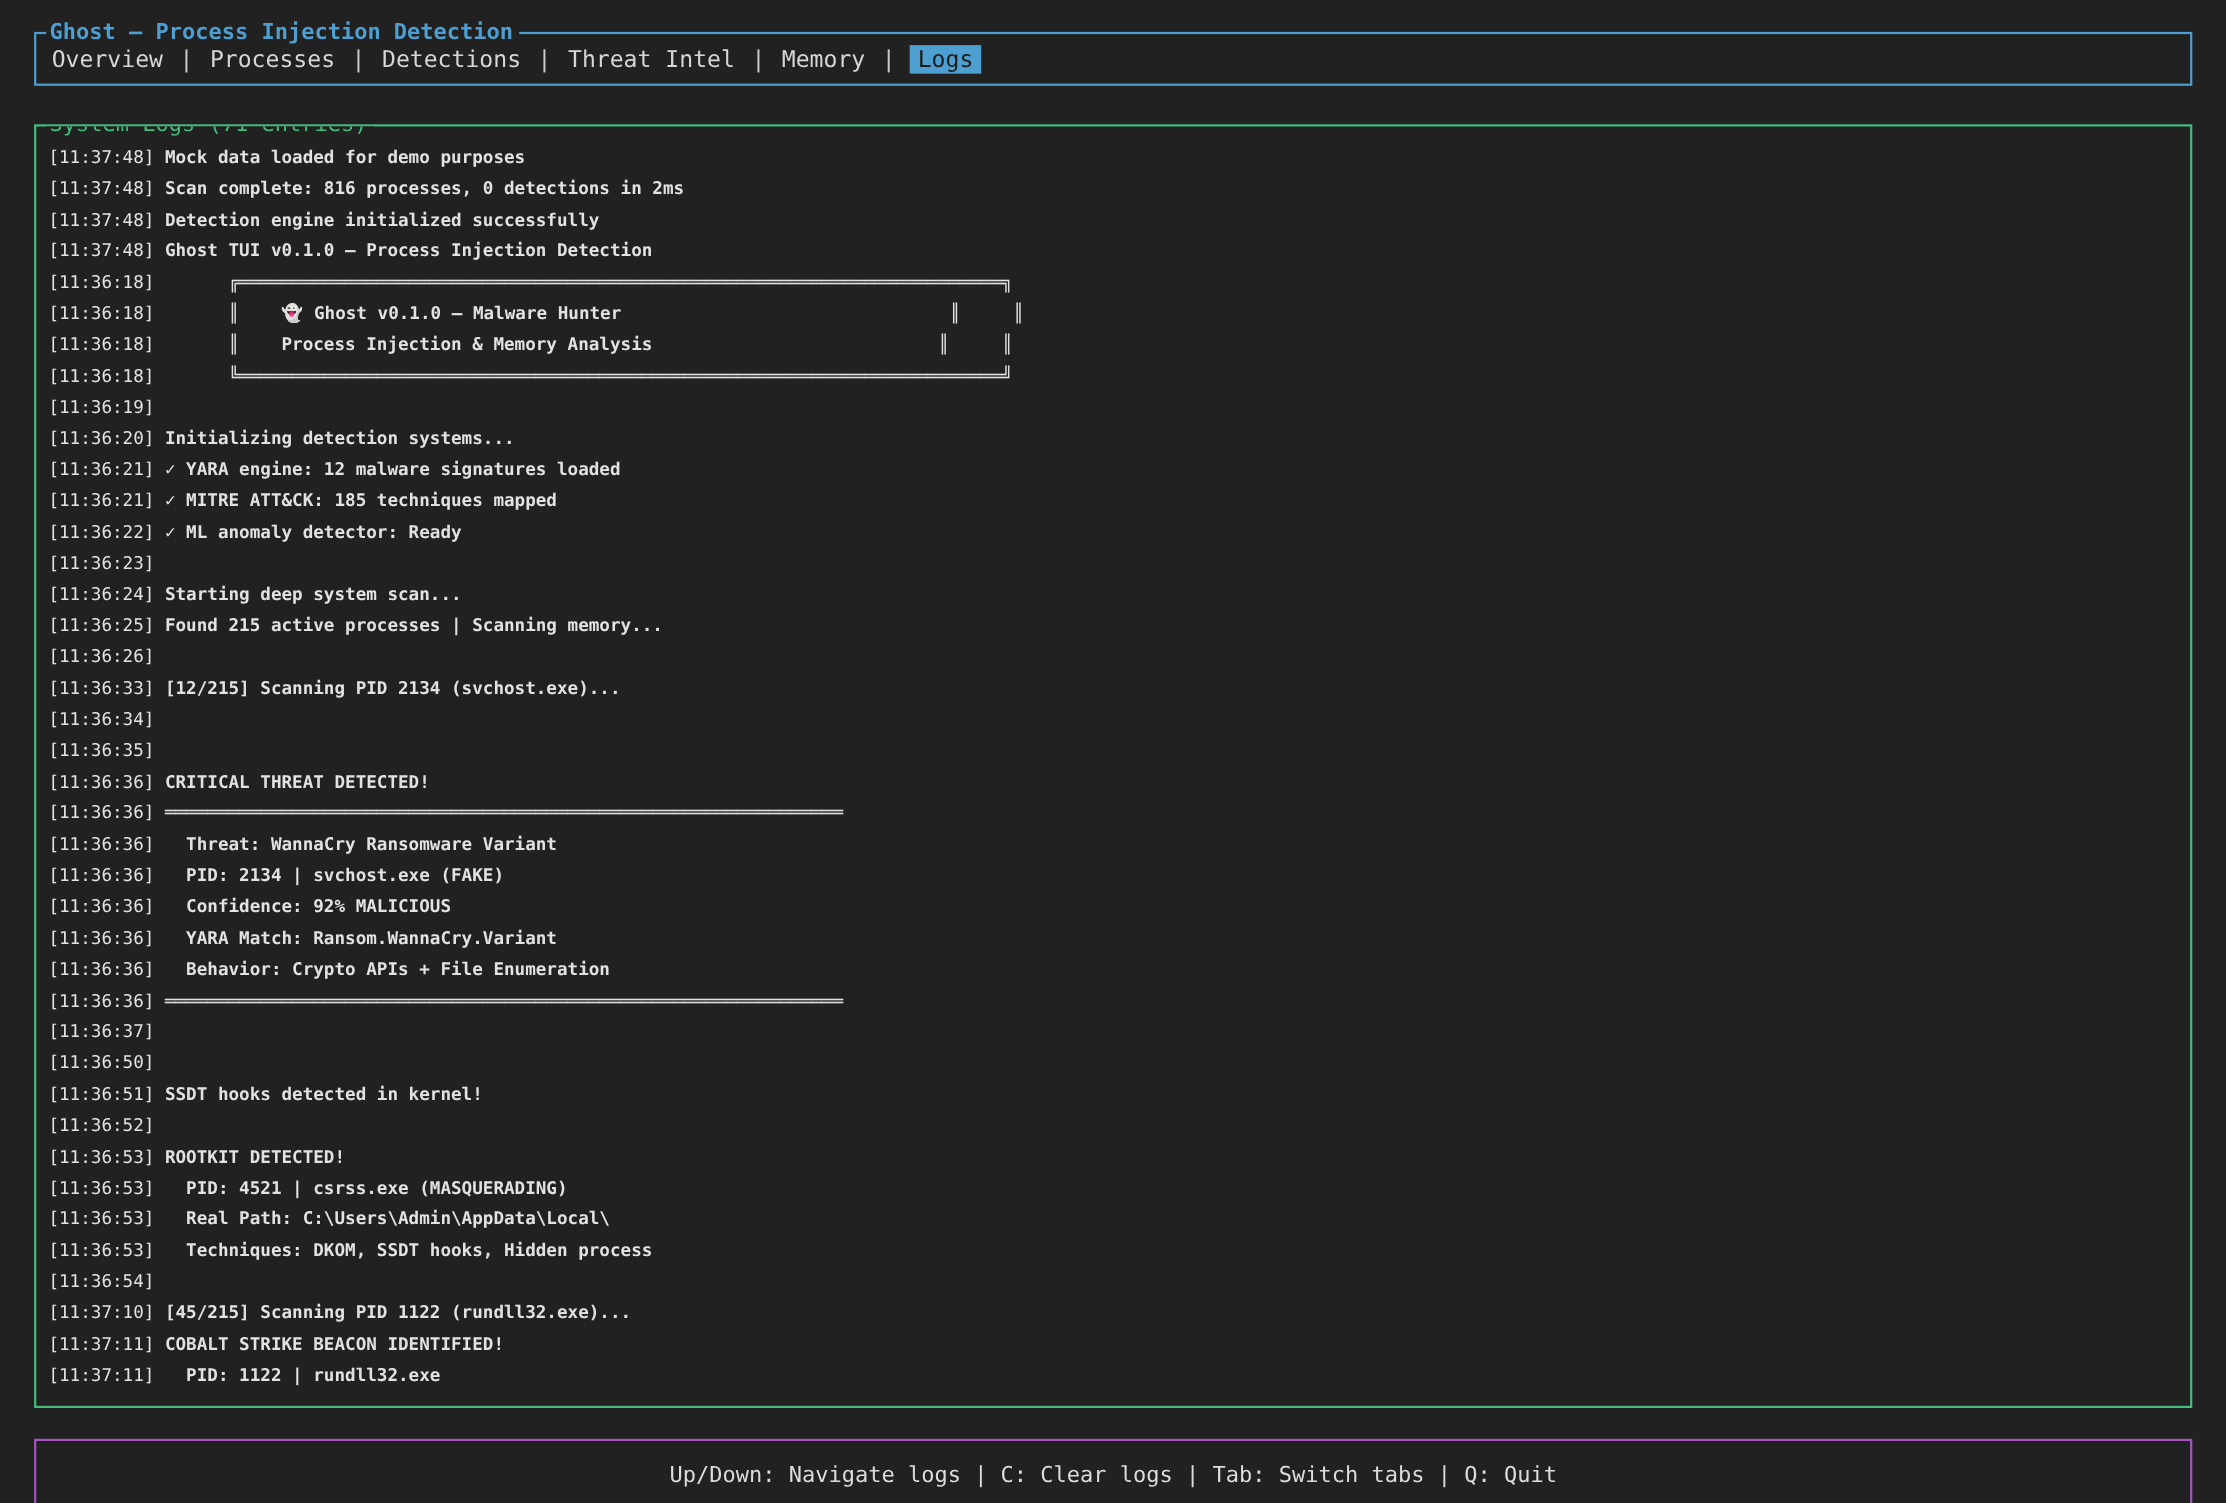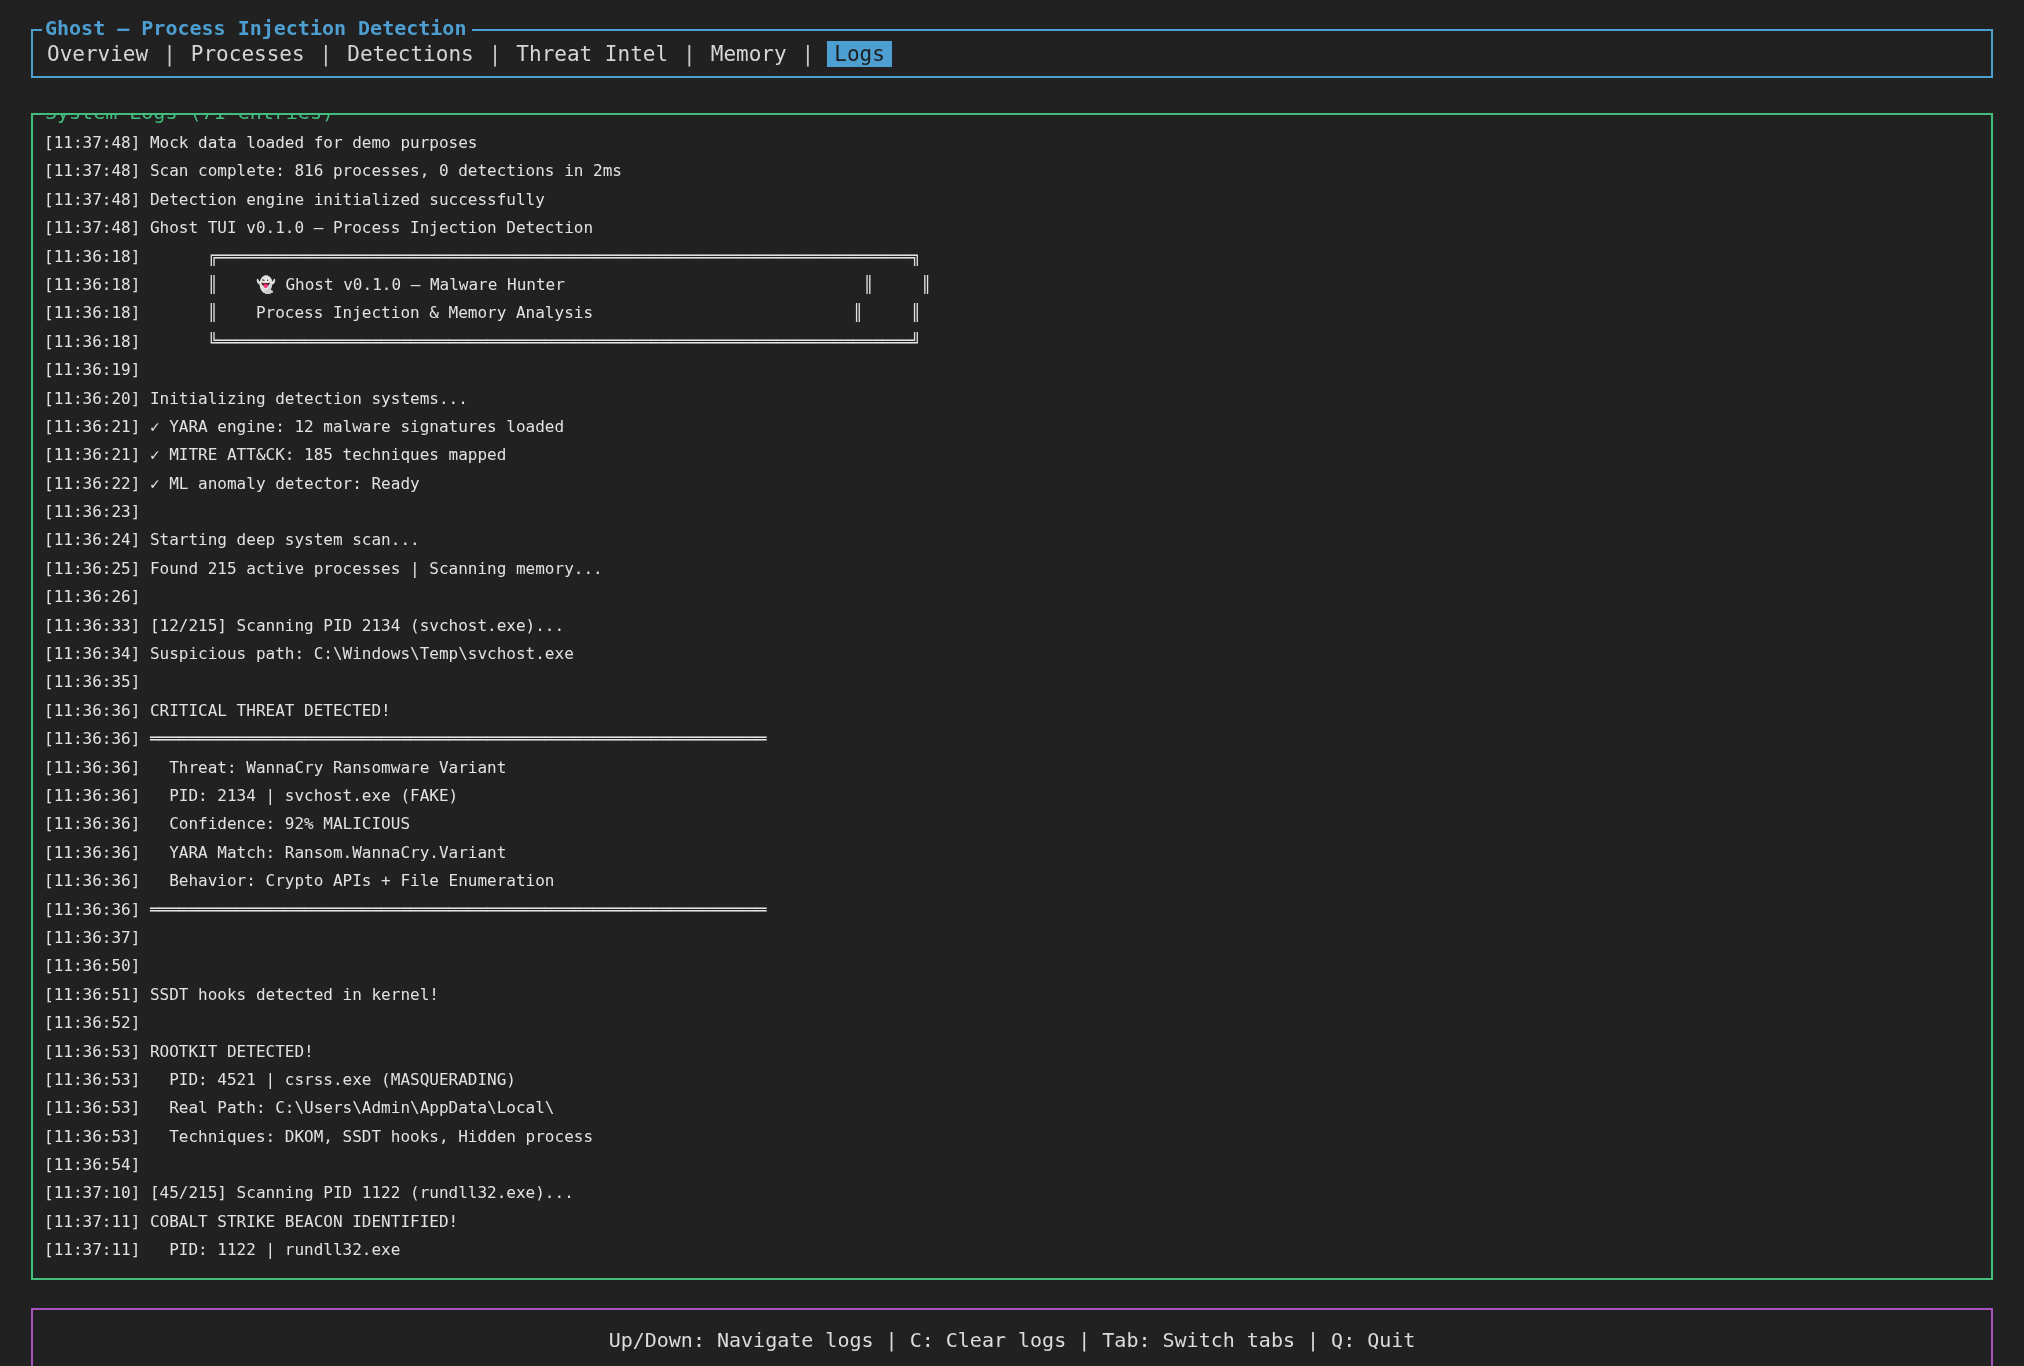--- a/index.html
+++ b/index.html
@@ -71,21 +71,21 @@
   }
   .log-row {
     height: 28.4px;
     line-height: 28.4px;
     font-size: 16px;
     color: #e2e2e2;
     white-space: pre;
     display: flex;
   }
   .log-row .ts { white-space: pre; }
-  .log-row .msg { white-space: pre; padding-left: 9.6px; }
+  .log-row .msg { white-space: pre; padding-left: 9.6px; font-weight: bold; }
 
   
   .footbox {
     margin-top: 28px;
     border: 2px solid #A653C0;
     height: 64px;
     display: flex;
     align-items: center;
     justify-content: center;
   }
@@ -122,21 +122,21 @@
         <div class="log-row"><span class="ts">[11:36:19]</span><span class="msg"></span></div>
         <div class="log-row"><span class="ts">[11:36:20]</span><span class="msg">Initializing detection systems...</span></div>
         <div class="log-row"><span class="ts">[11:36:21]</span><span class="msg">✓ YARA engine: 12 malware signatures loaded</span></div>
         <div class="log-row"><span class="ts">[11:36:21]</span><span class="msg">✓ MITRE ATT&amp;CK: 185 techniques mapped</span></div>
         <div class="log-row"><span class="ts">[11:36:22]</span><span class="msg">✓ ML anomaly detector: Ready</span></div>
         <div class="log-row"><span class="ts">[11:36:23]</span><span class="msg"></span></div>
         <div class="log-row"><span class="ts">[11:36:24]</span><span class="msg">Starting deep system scan...</span></div>
         <div class="log-row"><span class="ts">[11:36:25]</span><span class="msg">Found 215 active processes | Scanning memory...</span></div>
         <div class="log-row"><span class="ts">[11:36:26]</span><span class="msg"></span></div>
         <div class="log-row"><span class="ts">[11:36:33]</span><span class="msg">[12/215] Scanning PID 2134 (svchost.exe)...</span></div>
-        <div class="log-row"><span class="ts">[11:36:34]</span><span class="msg">Suspicious path: C:\Windows\Temp\svchost.exe</span></div>
+        <div class="log-row"><span class="ts">[11:36:34]</span></div>
         <div class="log-row"><span class="ts">[11:36:35]</span><span class="msg"></span></div>
         <div class="log-row"><span class="ts">[11:36:36]</span><span class="msg">CRITICAL THREAT DETECTED!</span></div>
         <div class="log-row"><span class="ts">[11:36:36]</span><span class="msg">════════════════════════════════════════════════════════════════</span></div>
         <div class="log-row"><span class="ts">[11:36:36]</span><span class="msg">  Threat: WannaCry Ransomware Variant</span></div>
         <div class="log-row"><span class="ts">[11:36:36]</span><span class="msg">  PID: 2134 | svchost.exe (FAKE)</span></div>
         <div class="log-row"><span class="ts">[11:36:36]</span><span class="msg">  Confidence: 92% MALICIOUS</span></div>
         <div class="log-row"><span class="ts">[11:36:36]</span><span class="msg">  YARA Match: Ransom.WannaCry.Variant</span></div>
         <div class="log-row"><span class="ts">[11:36:36]</span><span class="msg">  Behavior: Crypto APIs + File Enumeration</span></div>
         <div class="log-row"><span class="ts">[11:36:36]</span><span class="msg">════════════════════════════════════════════════════════════════</span></div>
         <div class="log-row"><span class="ts">[11:36:37]</span><span class="msg"></span></div>

